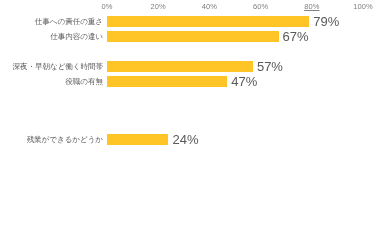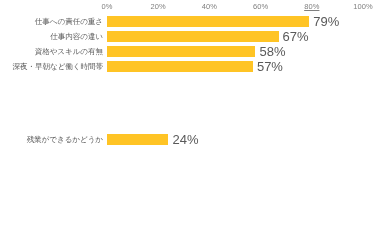--- a/index.html
+++ b/index.html
@@ -99,29 +99,29 @@
       <div class="row" style="top: 0px;">
         <div class="cat-label">仕事への責任の重さ</div>
         <div class="bar" style="width: 202.24px; background: rgb(255, 196, 37);"></div>
         <div class="val-label" style="left: 313.24px;">79%</div>
       </div>
       <div class="row" style="top: 15px; text-decoration: underline;">
         <div class="cat-label">仕事内容の違い</div>
         <div class="bar" style="width: 171.52px; background: rgb(255, 196, 37);"></div>
         <div class="val-label" style="left: 282.52px;">67%</div>
       </div>
-      <div class="row" style="top: 30px;">
-        <div class="cat-label">資格やスキルの有無</div>
-        <div class="bar" style="width: 148.48px; background: rgb(255, 196, 37);"></div>
-        <div class="val-label" style="left: 259.48px;">58%</div>
-      </div>
       <div class="row" style="top: 45px;">
         <div class="cat-label">深夜・早朝など働く時間帯</div>
         <div class="bar" style="width: 145.92px; background: rgb(255, 196, 37);"></div>
         <div class="val-label" style="left: 256.92px;">57%</div>
+      </div>
+      <div class="row" style="top: 60px;">
+        <div class="cat-label">役職の有無</div>
+        <div class="bar" style="width: 120.32px; background: rgb(255, 196, 37);"></div>
+        <div class="val-label" style="left: 231.32px;">47%</div>
       </div>
       <div class="row" style="top: 90px; margin-top: 28px;">
         <div class="cat-label">残業ができるかどうか</div>
         <div class="bar" style="width: 61.44px; background: rgb(255, 196, 37);"></div>
         <div class="val-label" style="left: 172.44px;">24%</div>
       </div>
     </div>
 
 </div>
 

